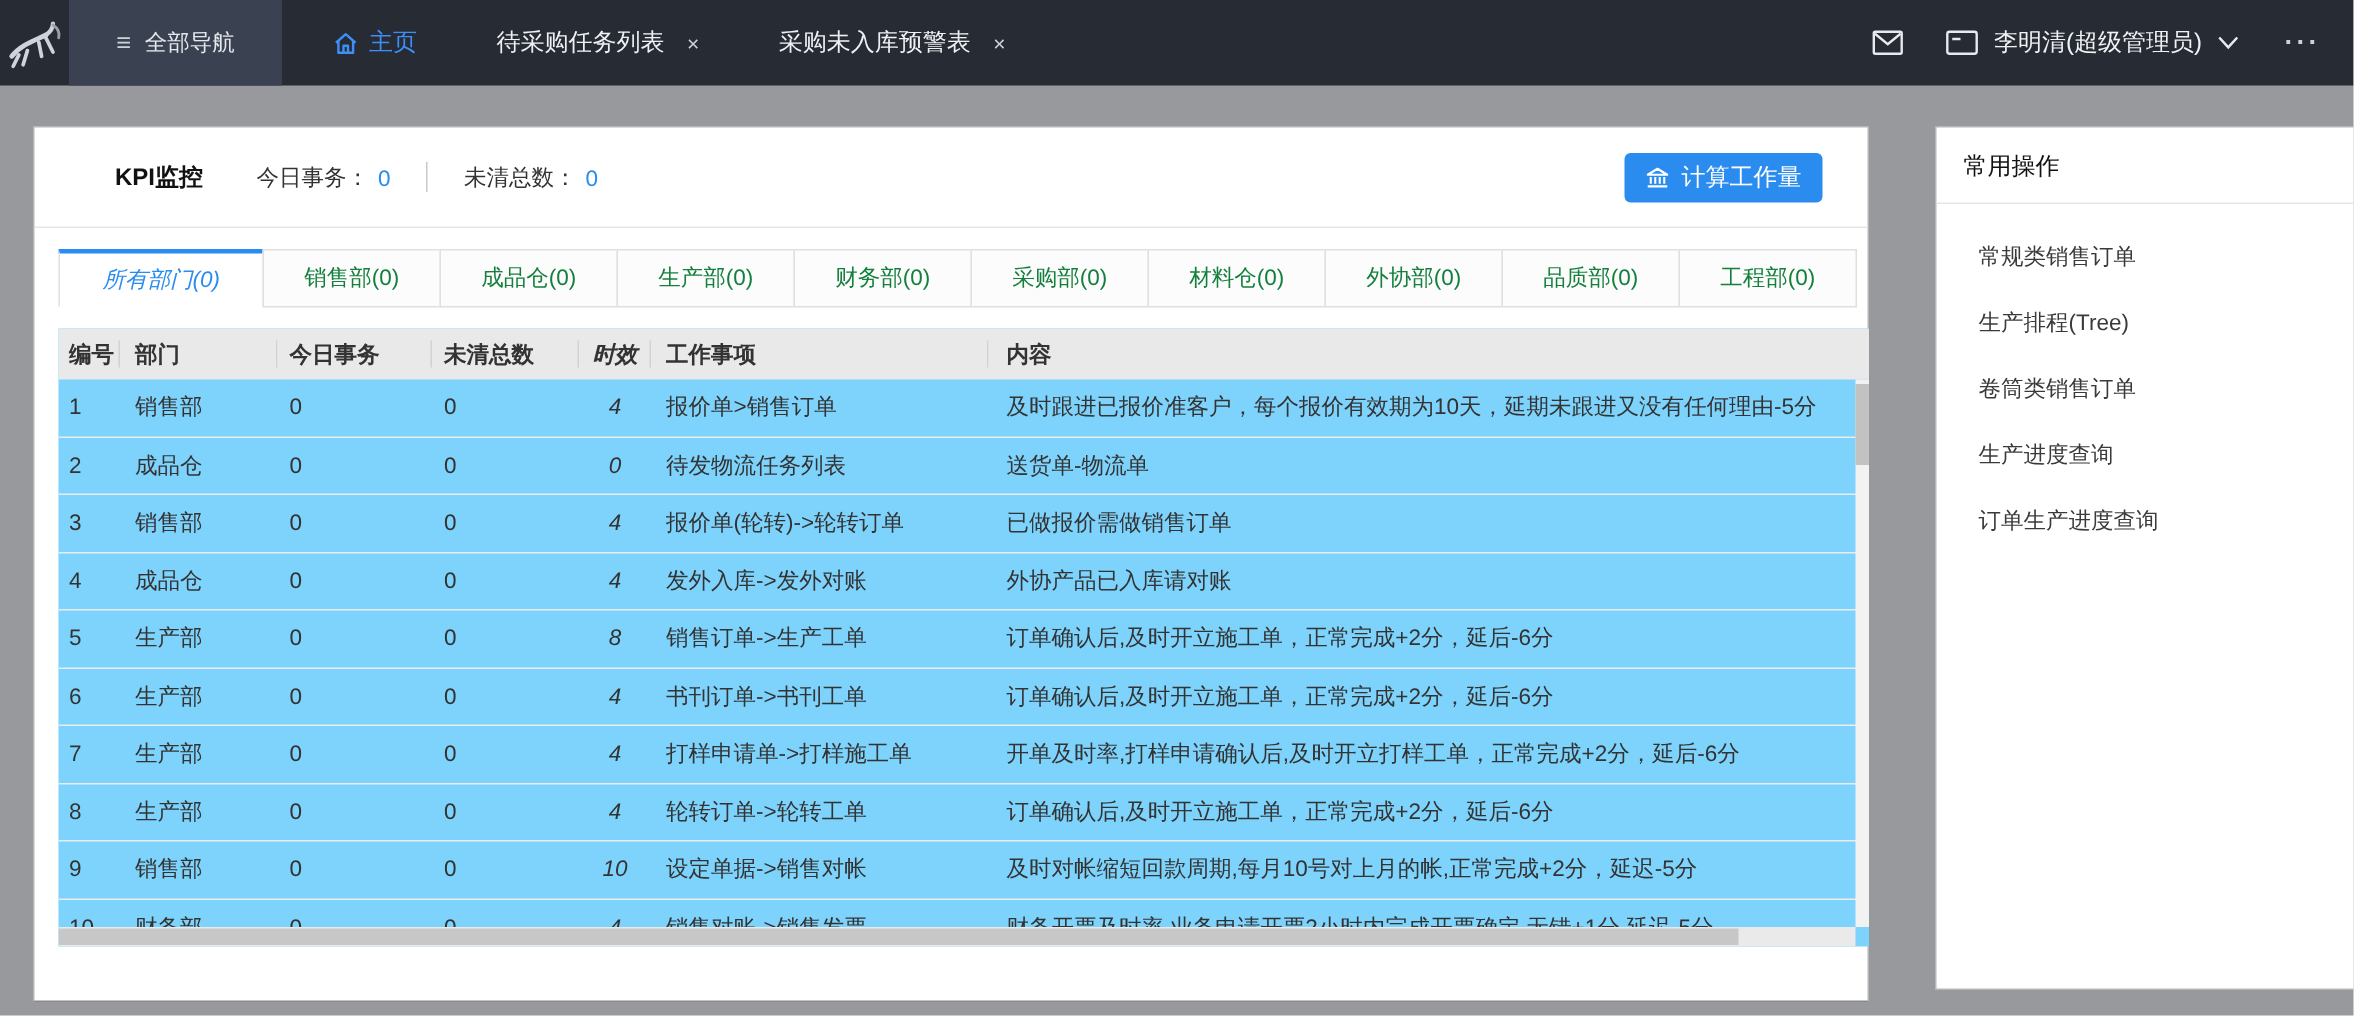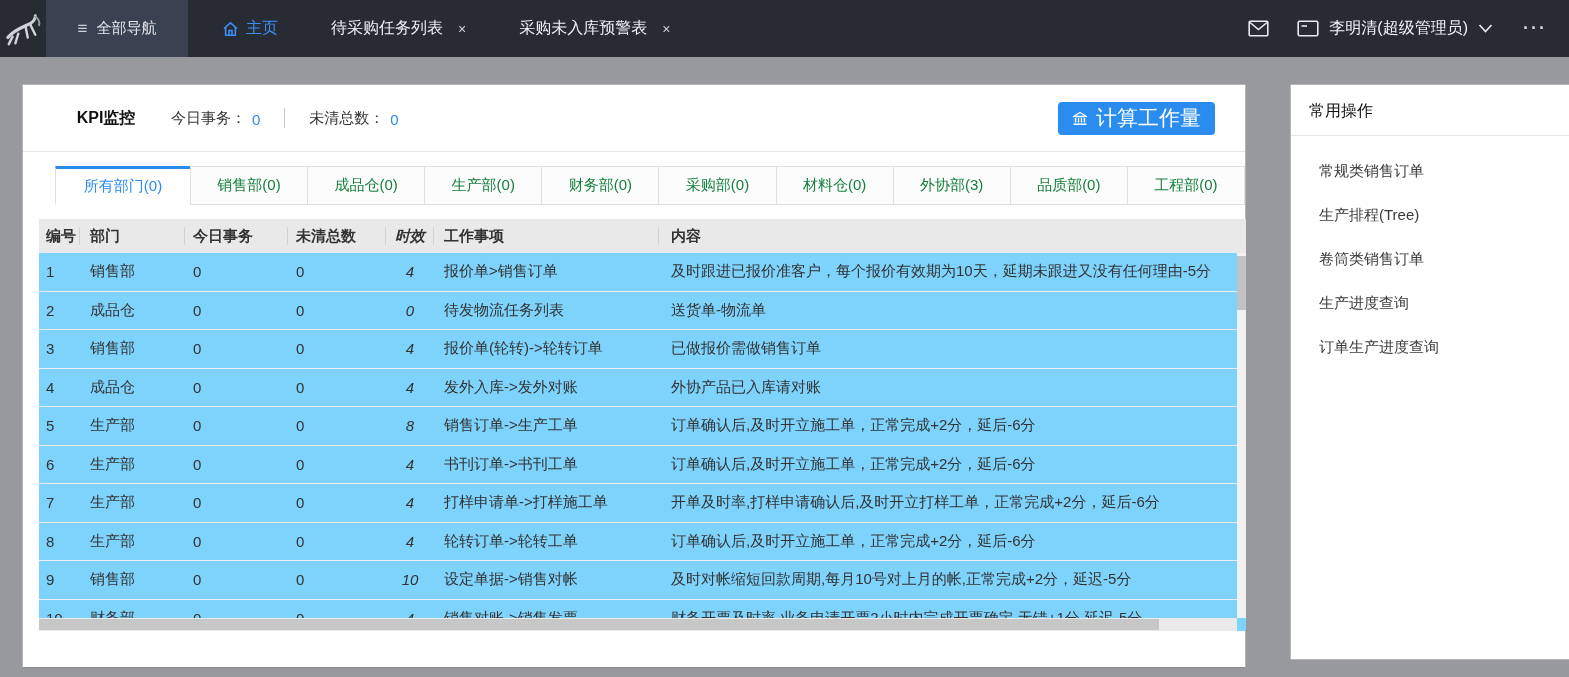--- a/index.html
+++ b/index.html
@@ -44,36 +44,36 @@
   .stat-divider { width:1px; height:20px; background:#c9c9c9; margin:0 24px; }
   .kpi-spacer { flex:1; }
   .cb-group { display:flex; align-items:center; gap:26px; }
   .cb-item { display:flex; align-items:center; gap:8px; font-size:15px; cursor:pointer; }
   .cb-box {
     width:16px; height:16px; border-radius:3px; background:#2690f0;
     display:flex; align-items:center; justify-content:center; flex:0 0 auto;
   }
   .calc-btn {
     margin-left:38px; height:33px; min-width:128px; padding:0 14px;
-    background:#2b8cf0; border:none; border-radius:4px; color:#fff; font-size:21px;
+    background:#2b8cf0; border:none; border-radius:4px; color:#fff; font-size:16px;
     display:flex; align-items:center; justify-content:center; gap:8px; cursor:pointer;
     font-family:inherit;
   }
   .kpi-divider { height:1px; background:#e5e5e5; }
 
   
   .dept-tabs { display:flex; align-items:flex-end; padding:13px 0 0 16px; height:53px; }
   .dept-tab {
     width:119px; height:39px; background:#fcfcfc; border:1px solid #e0e0e0;
     margin-left:-1px; display:flex; align-items:center; justify-content:center;
     font-size:15px; color:#15803d; cursor:pointer; white-space:nowrap;
   }
   .dept-tab.active {
     width:137px; background:#fff; color:#2b8cf0;
-    border-top:3px solid #2b8cf0; border-bottom:1px solid #fff; margin-left:16px;
+    border-top:3px solid #2b8cf0; border-bottom:1px solid #fff; margin-left:0;font-style:italic;
   }
 
   
   .table-wrap {
     position:absolute; left:16px; top:134px; width:1207px; height:412px; overflow:hidden;
     background:#7dd3fc;
   }
   .t-header { display:flex; height:34px; background:#e9e9e9; align-items:center; font-weight:bold; font-size:15px; color:#333; }
   .t-header .cell { position:relative; height:100%; display:flex; align-items:center; }
   .t-header .cell:not(:last-child)::after {
@@ -193,21 +193,21 @@
   <div class="kpi-divider"></div>
 
   <div class="dept-tabs" id="dept-tabs">
       <div class="dept-tab active">所有部门(0)</div>
       <div class="dept-tab">销售部(0)</div>
       <div class="dept-tab">成品仓(0)</div>
       <div class="dept-tab">生产部(0)</div>
       <div class="dept-tab">财务部(0)</div>
       <div class="dept-tab">采购部(0)</div>
       <div class="dept-tab">材料仓(0)</div>
-      <div class="dept-tab">外协部(3)</div>
+      <div class="dept-tab">外协部(0)</div>
       <div class="dept-tab">品质部(0)</div>
       <div class="dept-tab">工程部(0)</div>
     </div>
 
   <div class="table-wrap">
     <div class="t-header" id="t-header">
         <div class="cell c-no">编号</div>
         <div class="cell c-dept">部门</div>
         <div class="cell c-tod">今日事务</div>
         <div class="cell c-open">未清总数</div>

